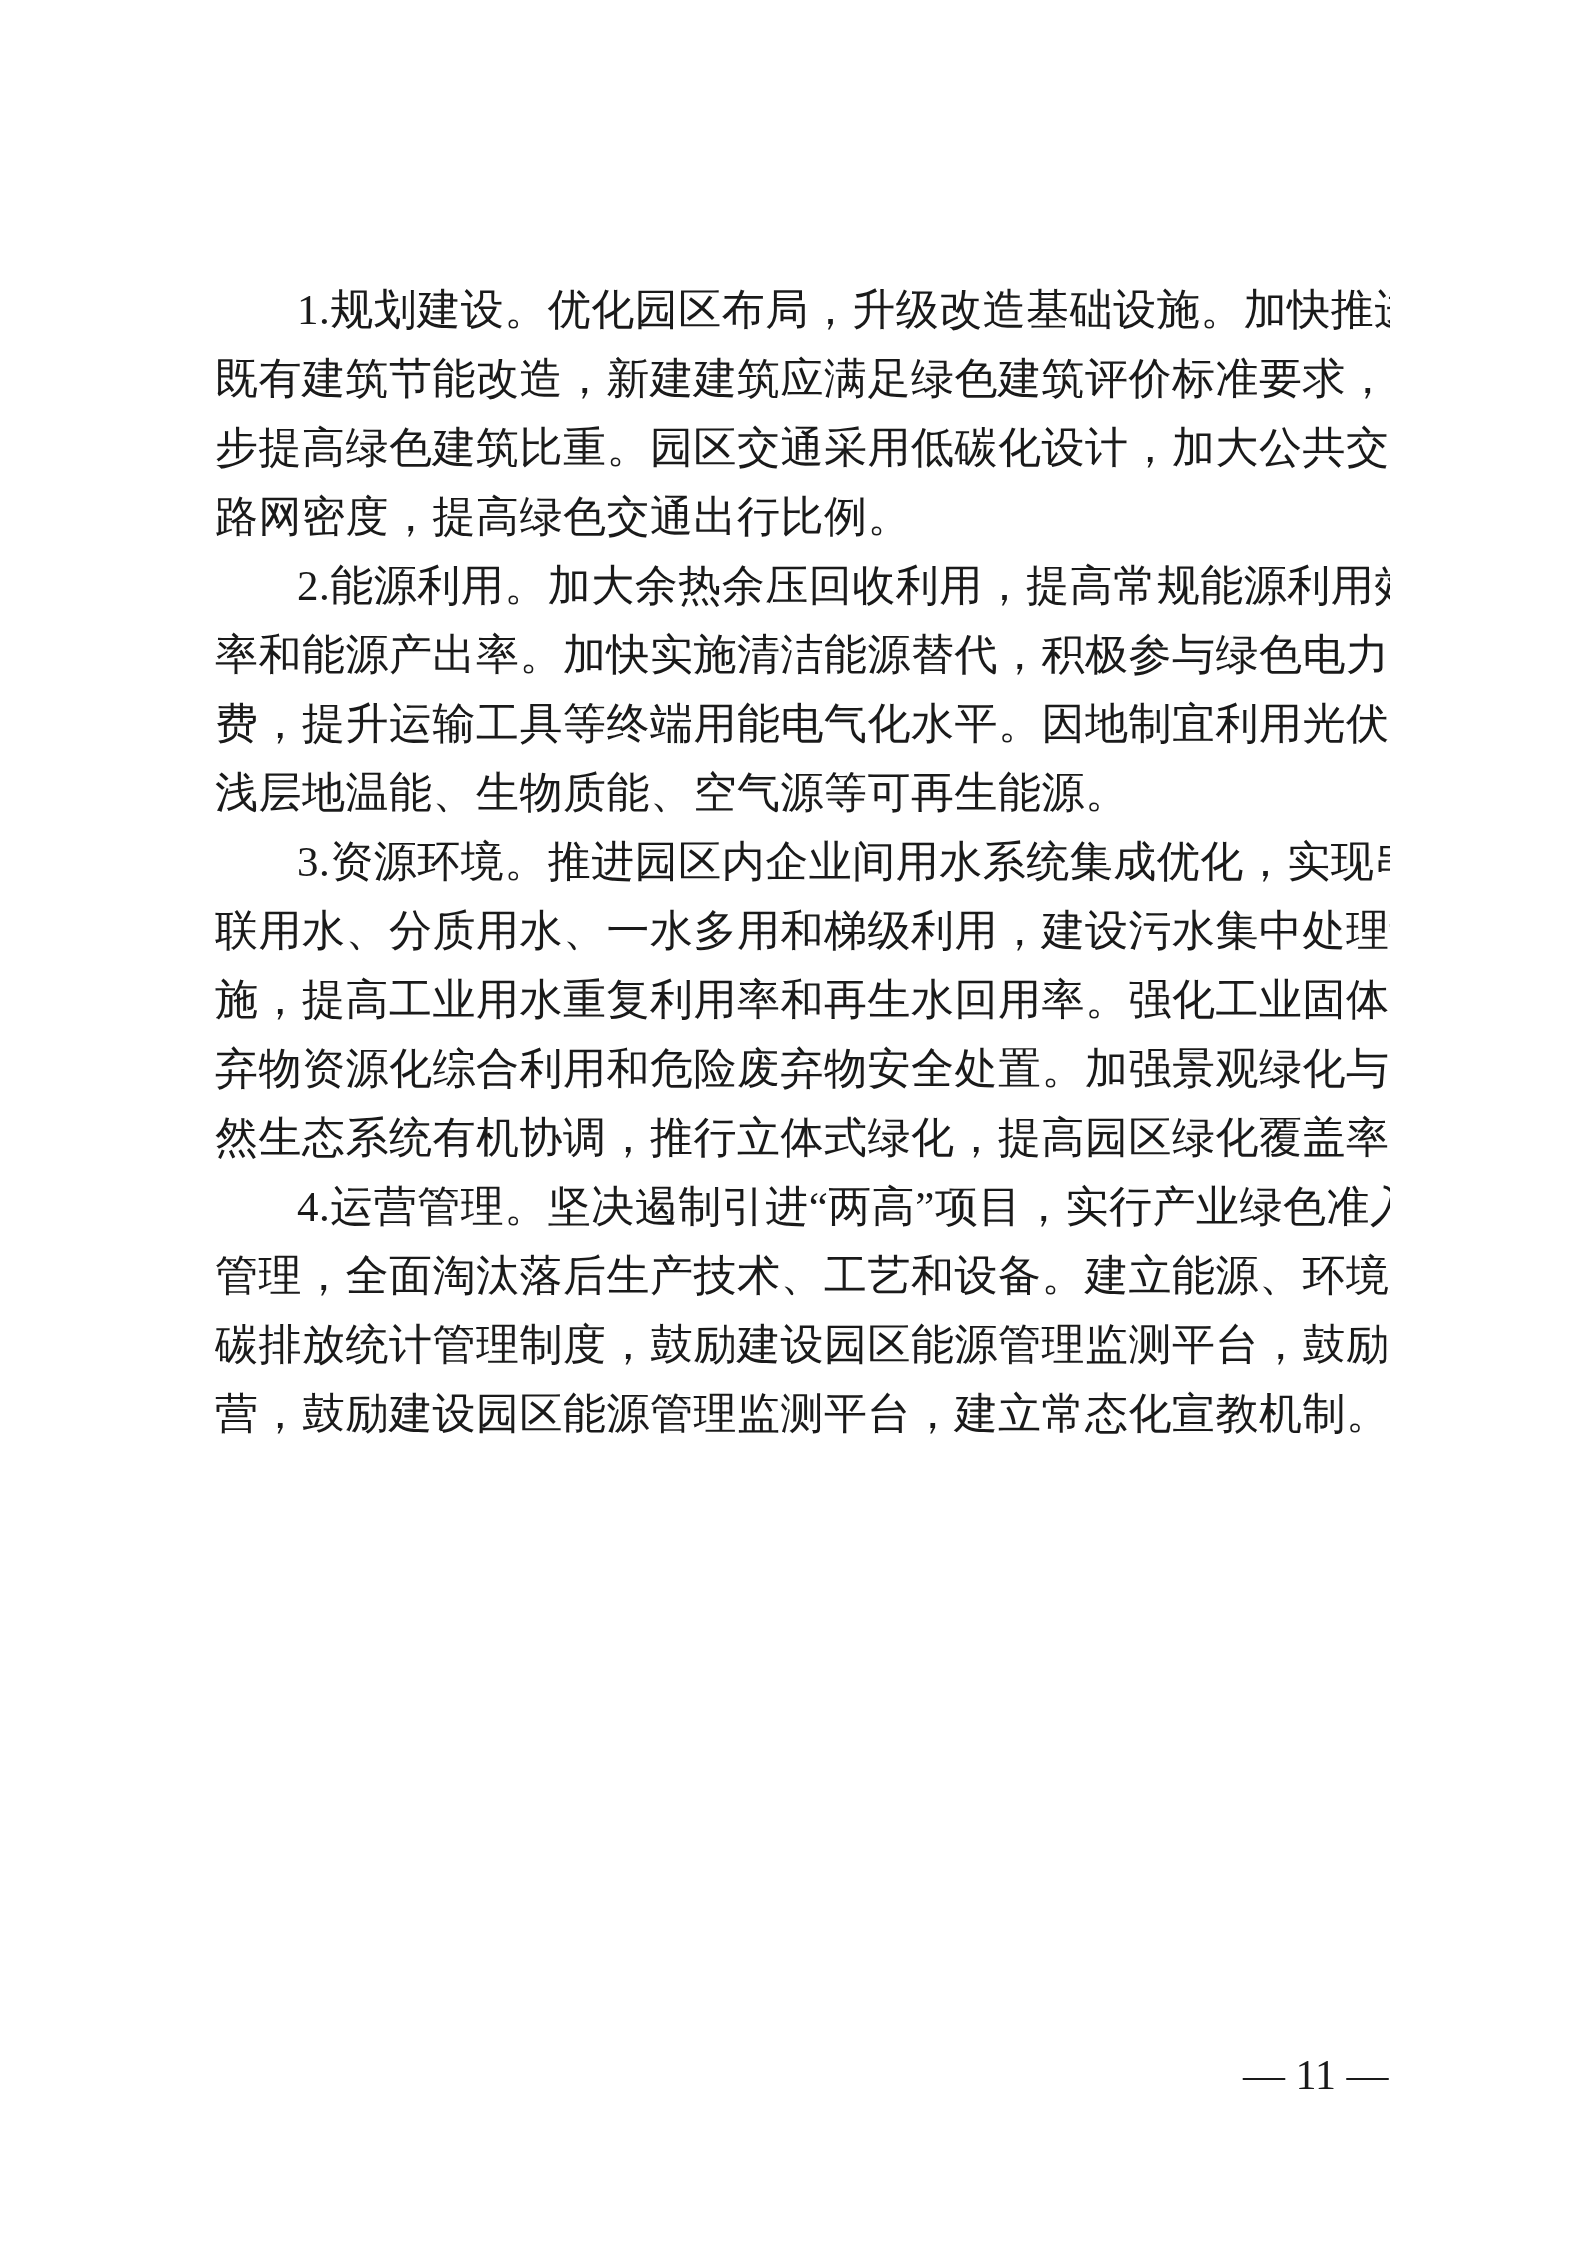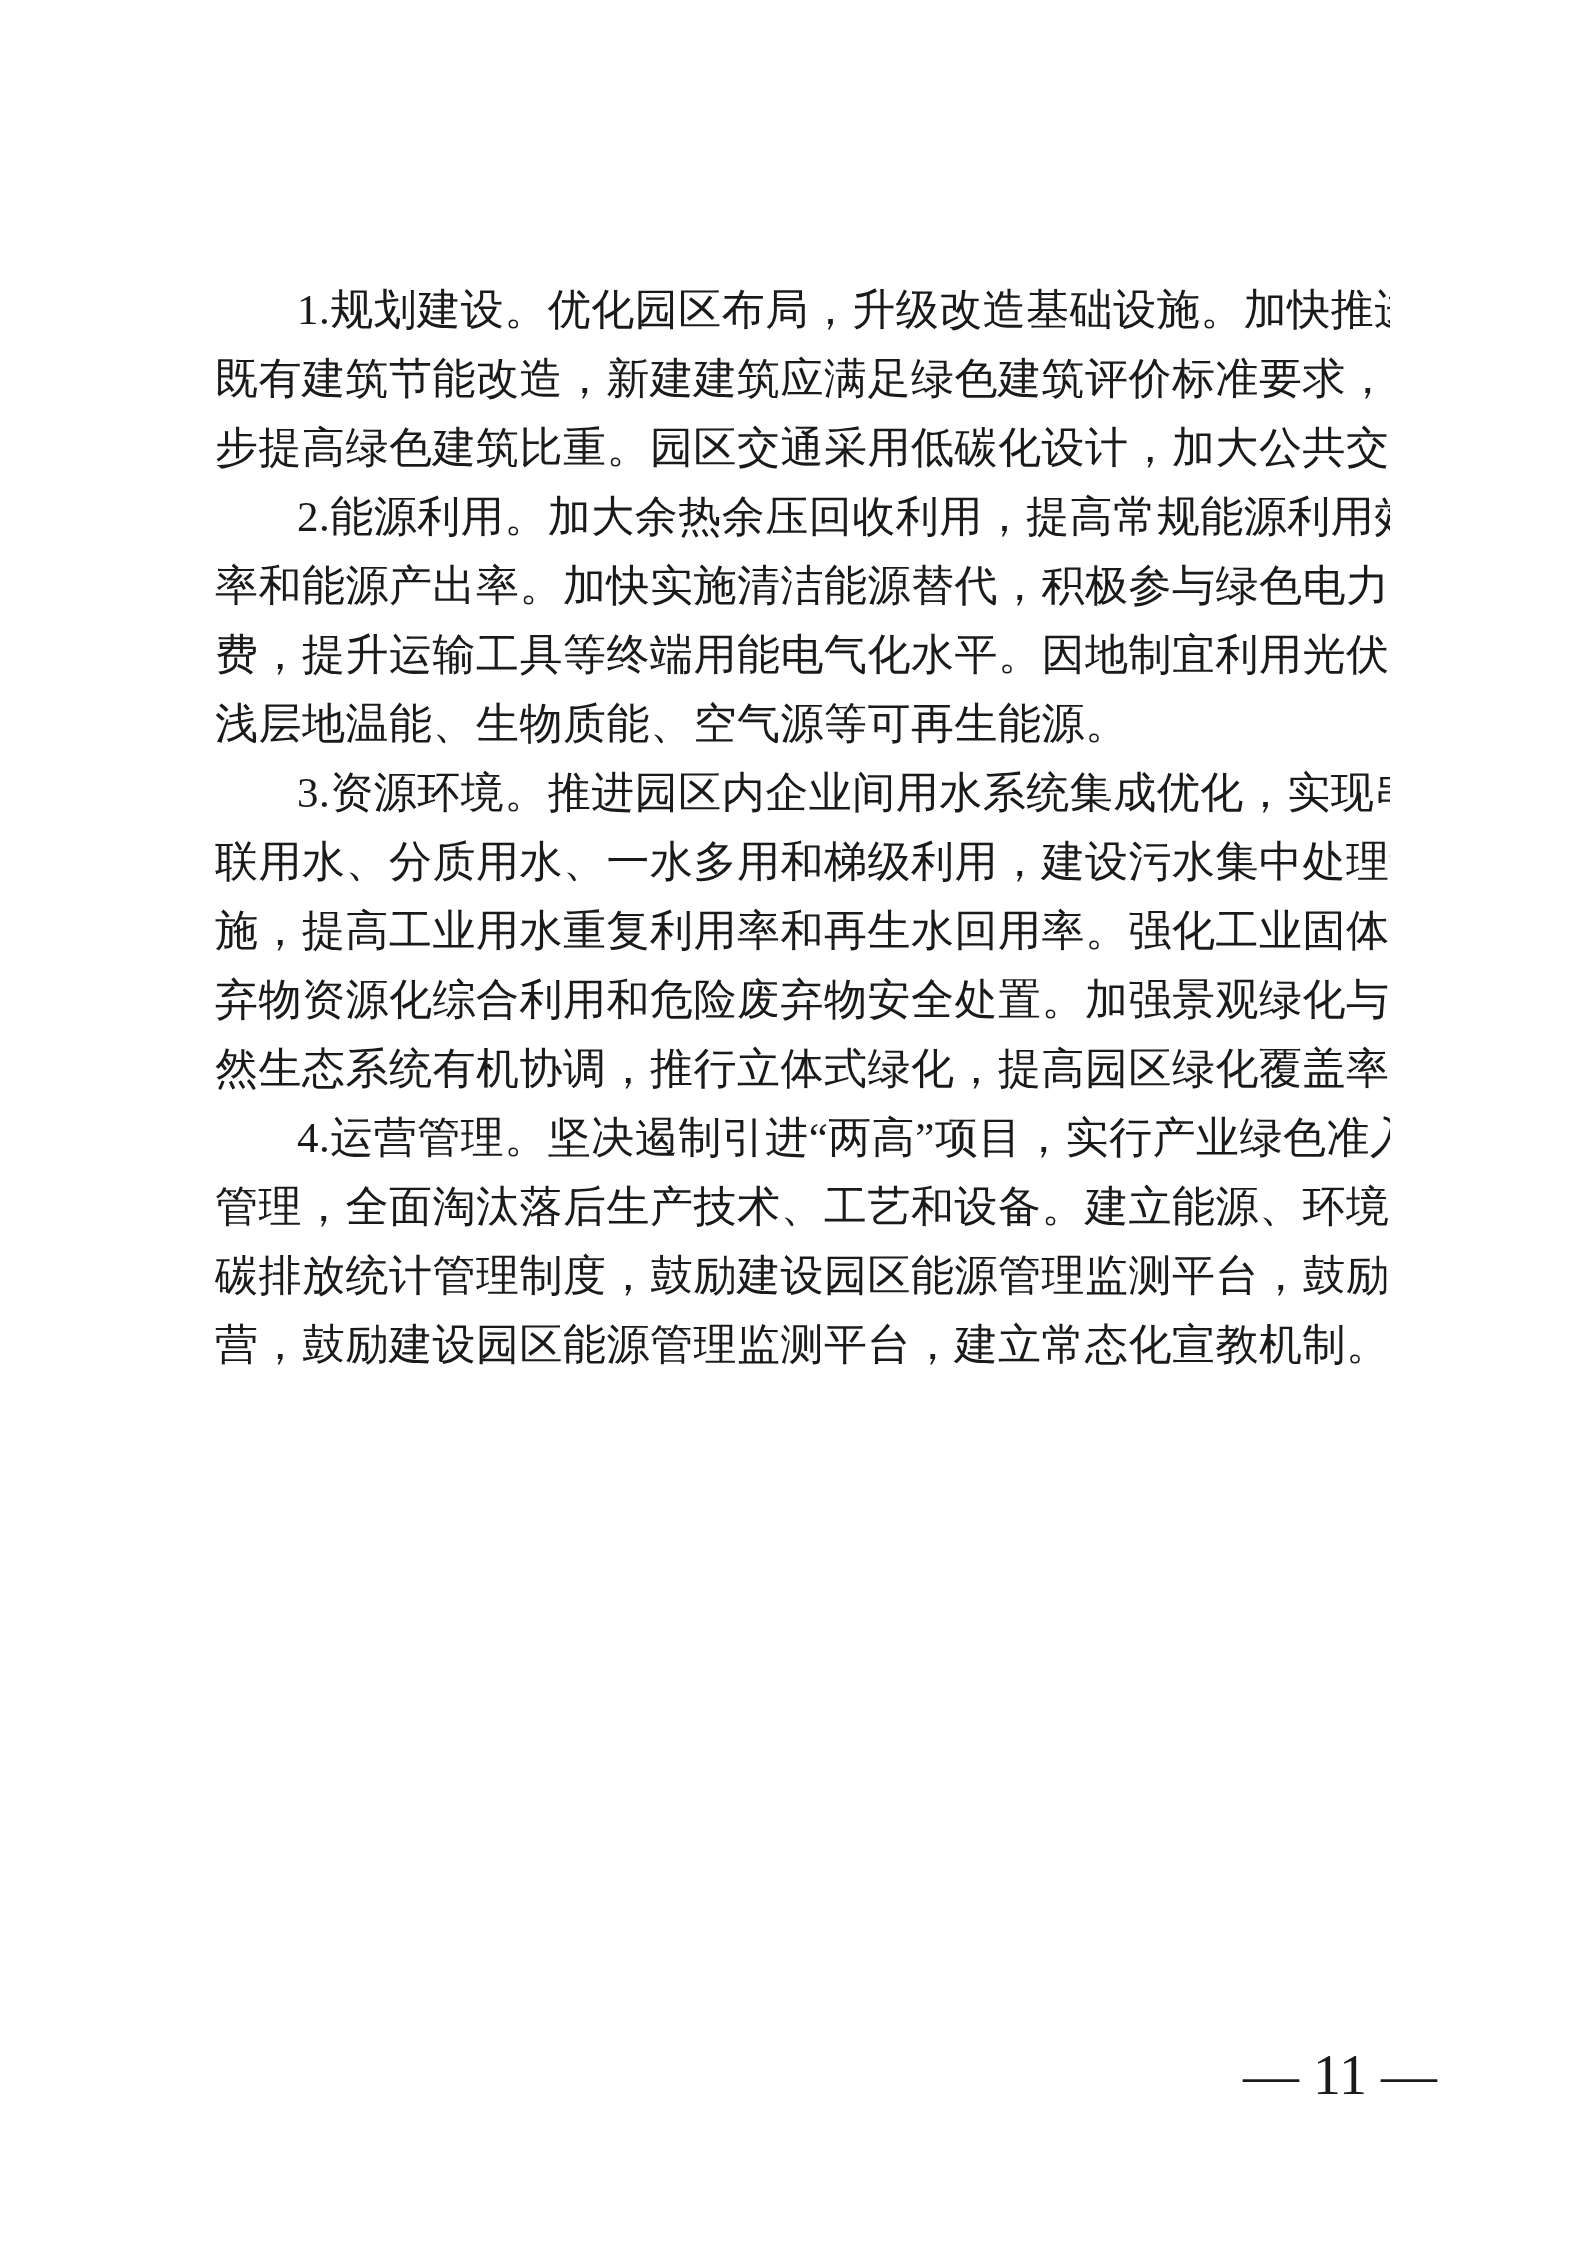--- a/index.html
+++ b/index.html
@@ -48,36 +48,37 @@
     text-indent: 82px;
   }
   .line.last {
     text-align-last: left;
   }
   .page-number {
     position: absolute;
     left: 1243px;
     top: 2052px;
     width: 145px;
-    font-size: 56px;
+    font-size: 42px;
     line-height: 46px;
     text-align: center;
     color: #1a1a1a;
     white-space: nowrap;
   }
 </style>
 </head>
 <body>
 
 <div class="page">
   <div class="text-block" id="paragraphs-container">
       <div class="paragraph">
         <div class="line first">1.规划建设。优化园区布局，升级改造基础设施。加快推进</div>
         <div class="line">既有建筑节能改造，新建建筑应满足绿色建筑评价标准要求，逐</div>
         <div class="line">步提高绿色建筑比重。园区交通采用低碳化设计，加大公共交通</div>
+        <div class="line last">路网密度，提高绿色交通出行比例。</div>
       </div>
       <div class="paragraph">
         <div class="line first">2.能源利用。加大余热余压回收利用，提高常规能源利用效</div>
         <div class="line">率和能源产出率。加快实施清洁能源替代，积极参与绿色电力消</div>
         <div class="line">费，提升运输工具等终端用能电气化水平。因地制宜利用光伏、</div>
         <div class="line last">浅层地温能、生物质能、空气源等可再生能源。</div>
       </div>
       <div class="paragraph">
         <div class="line first">3.资源环境。推进园区内企业间用水系统集成优化，实现串</div>
         <div class="line">联用水、分质用水、一水多用和梯级利用，建设污水集中处理设</div>

